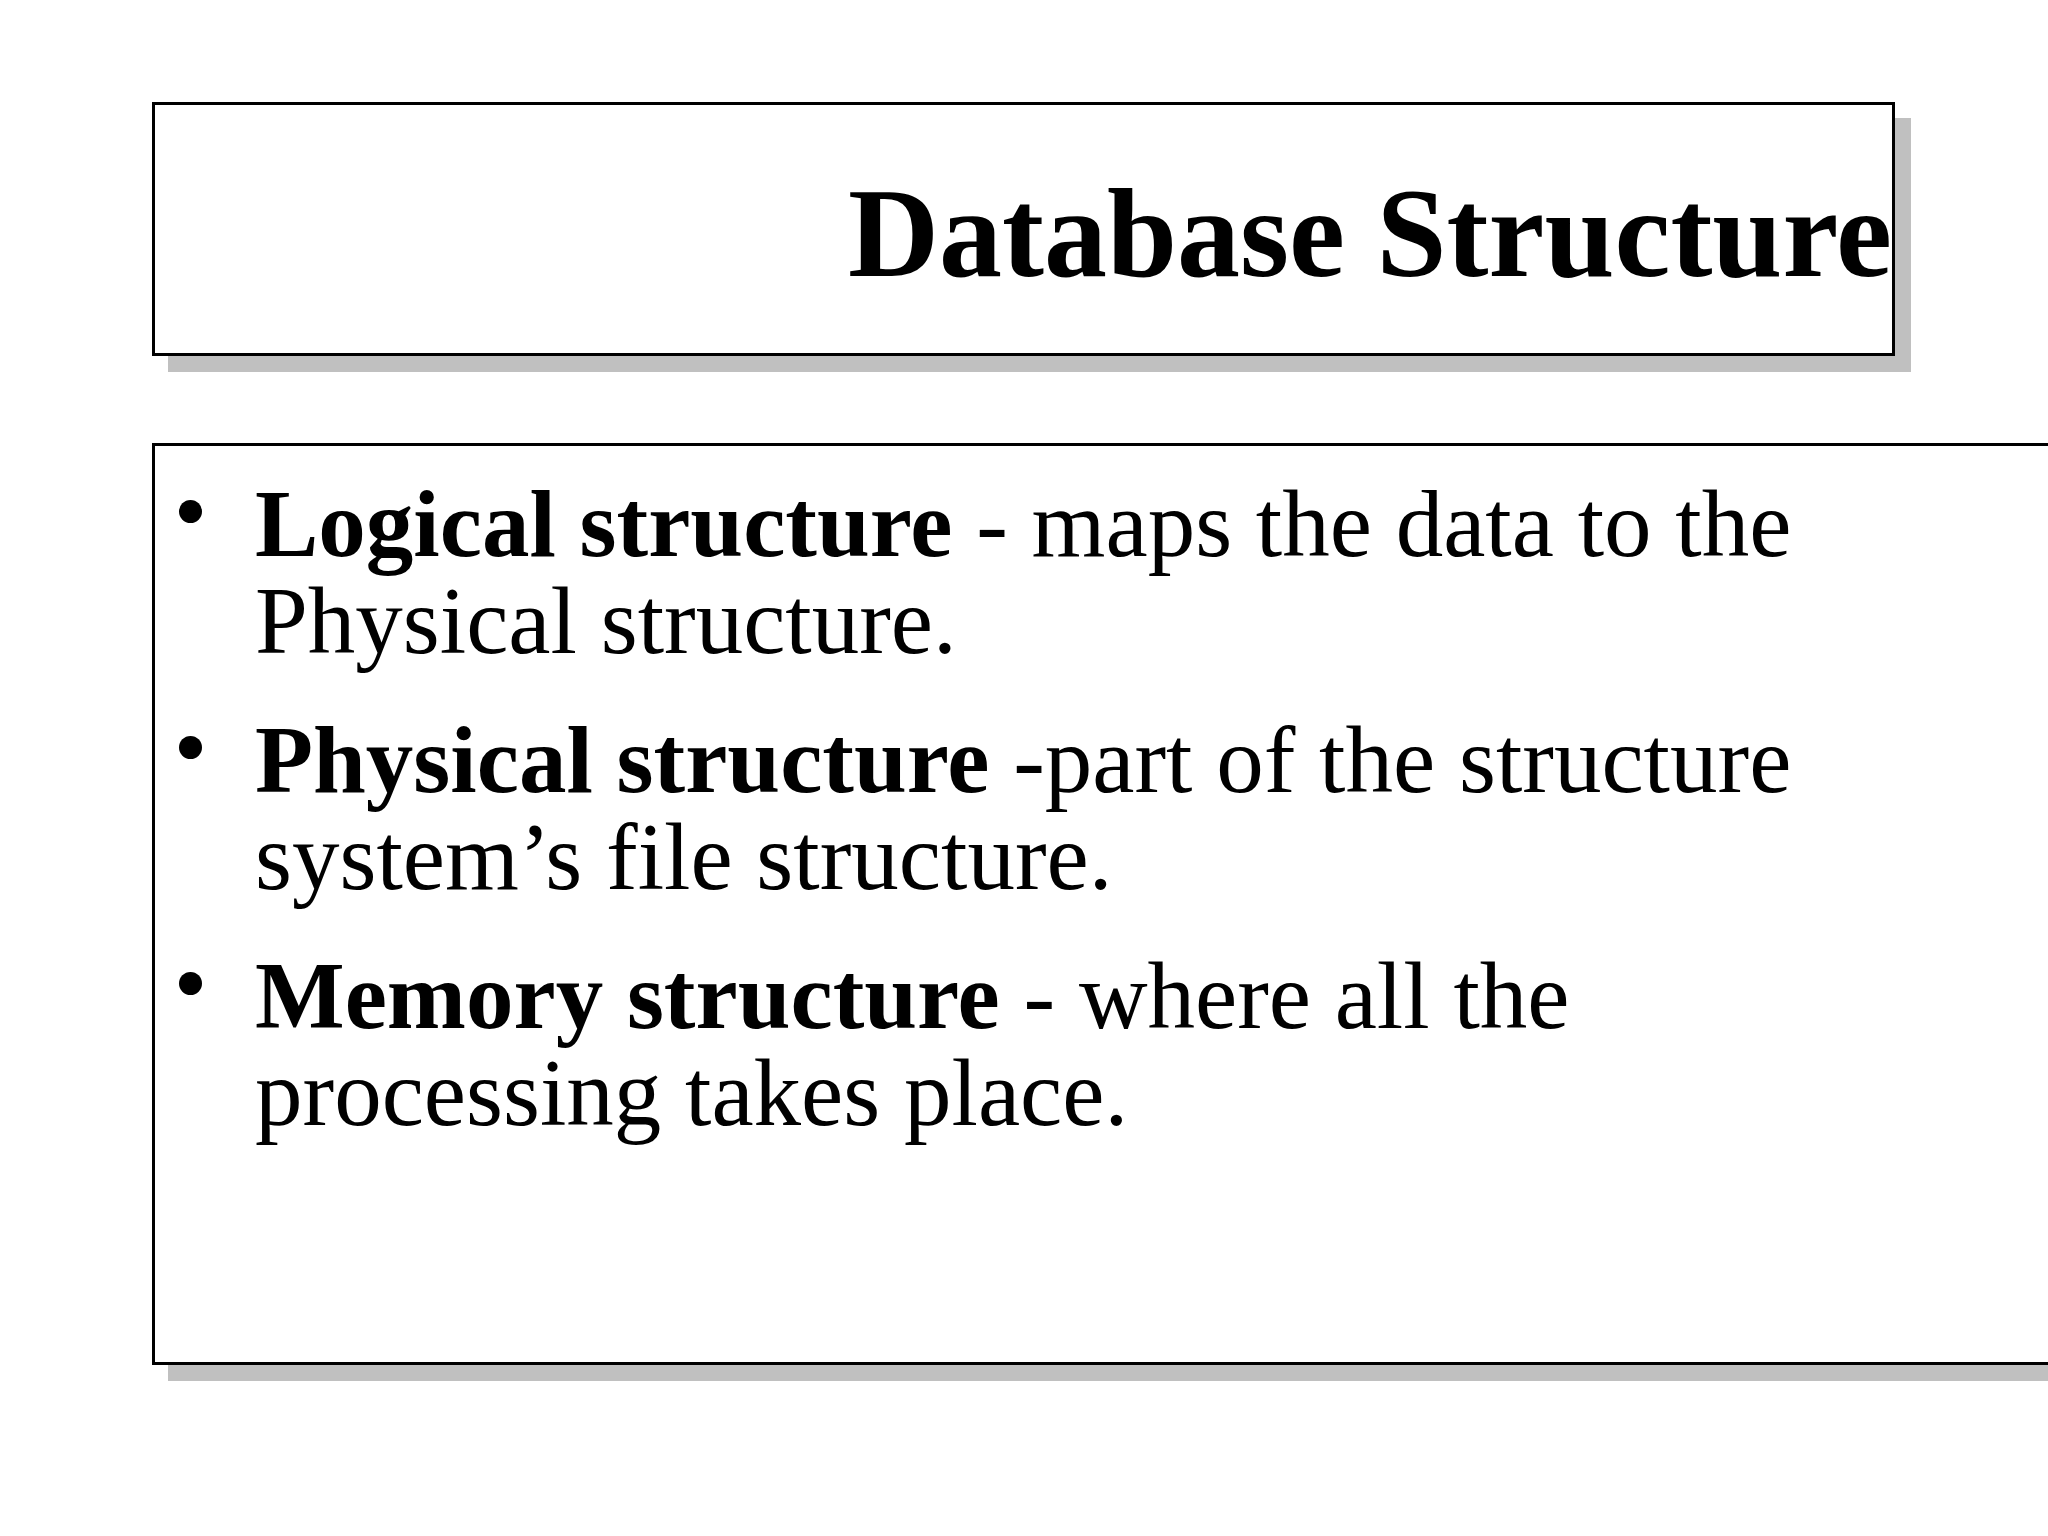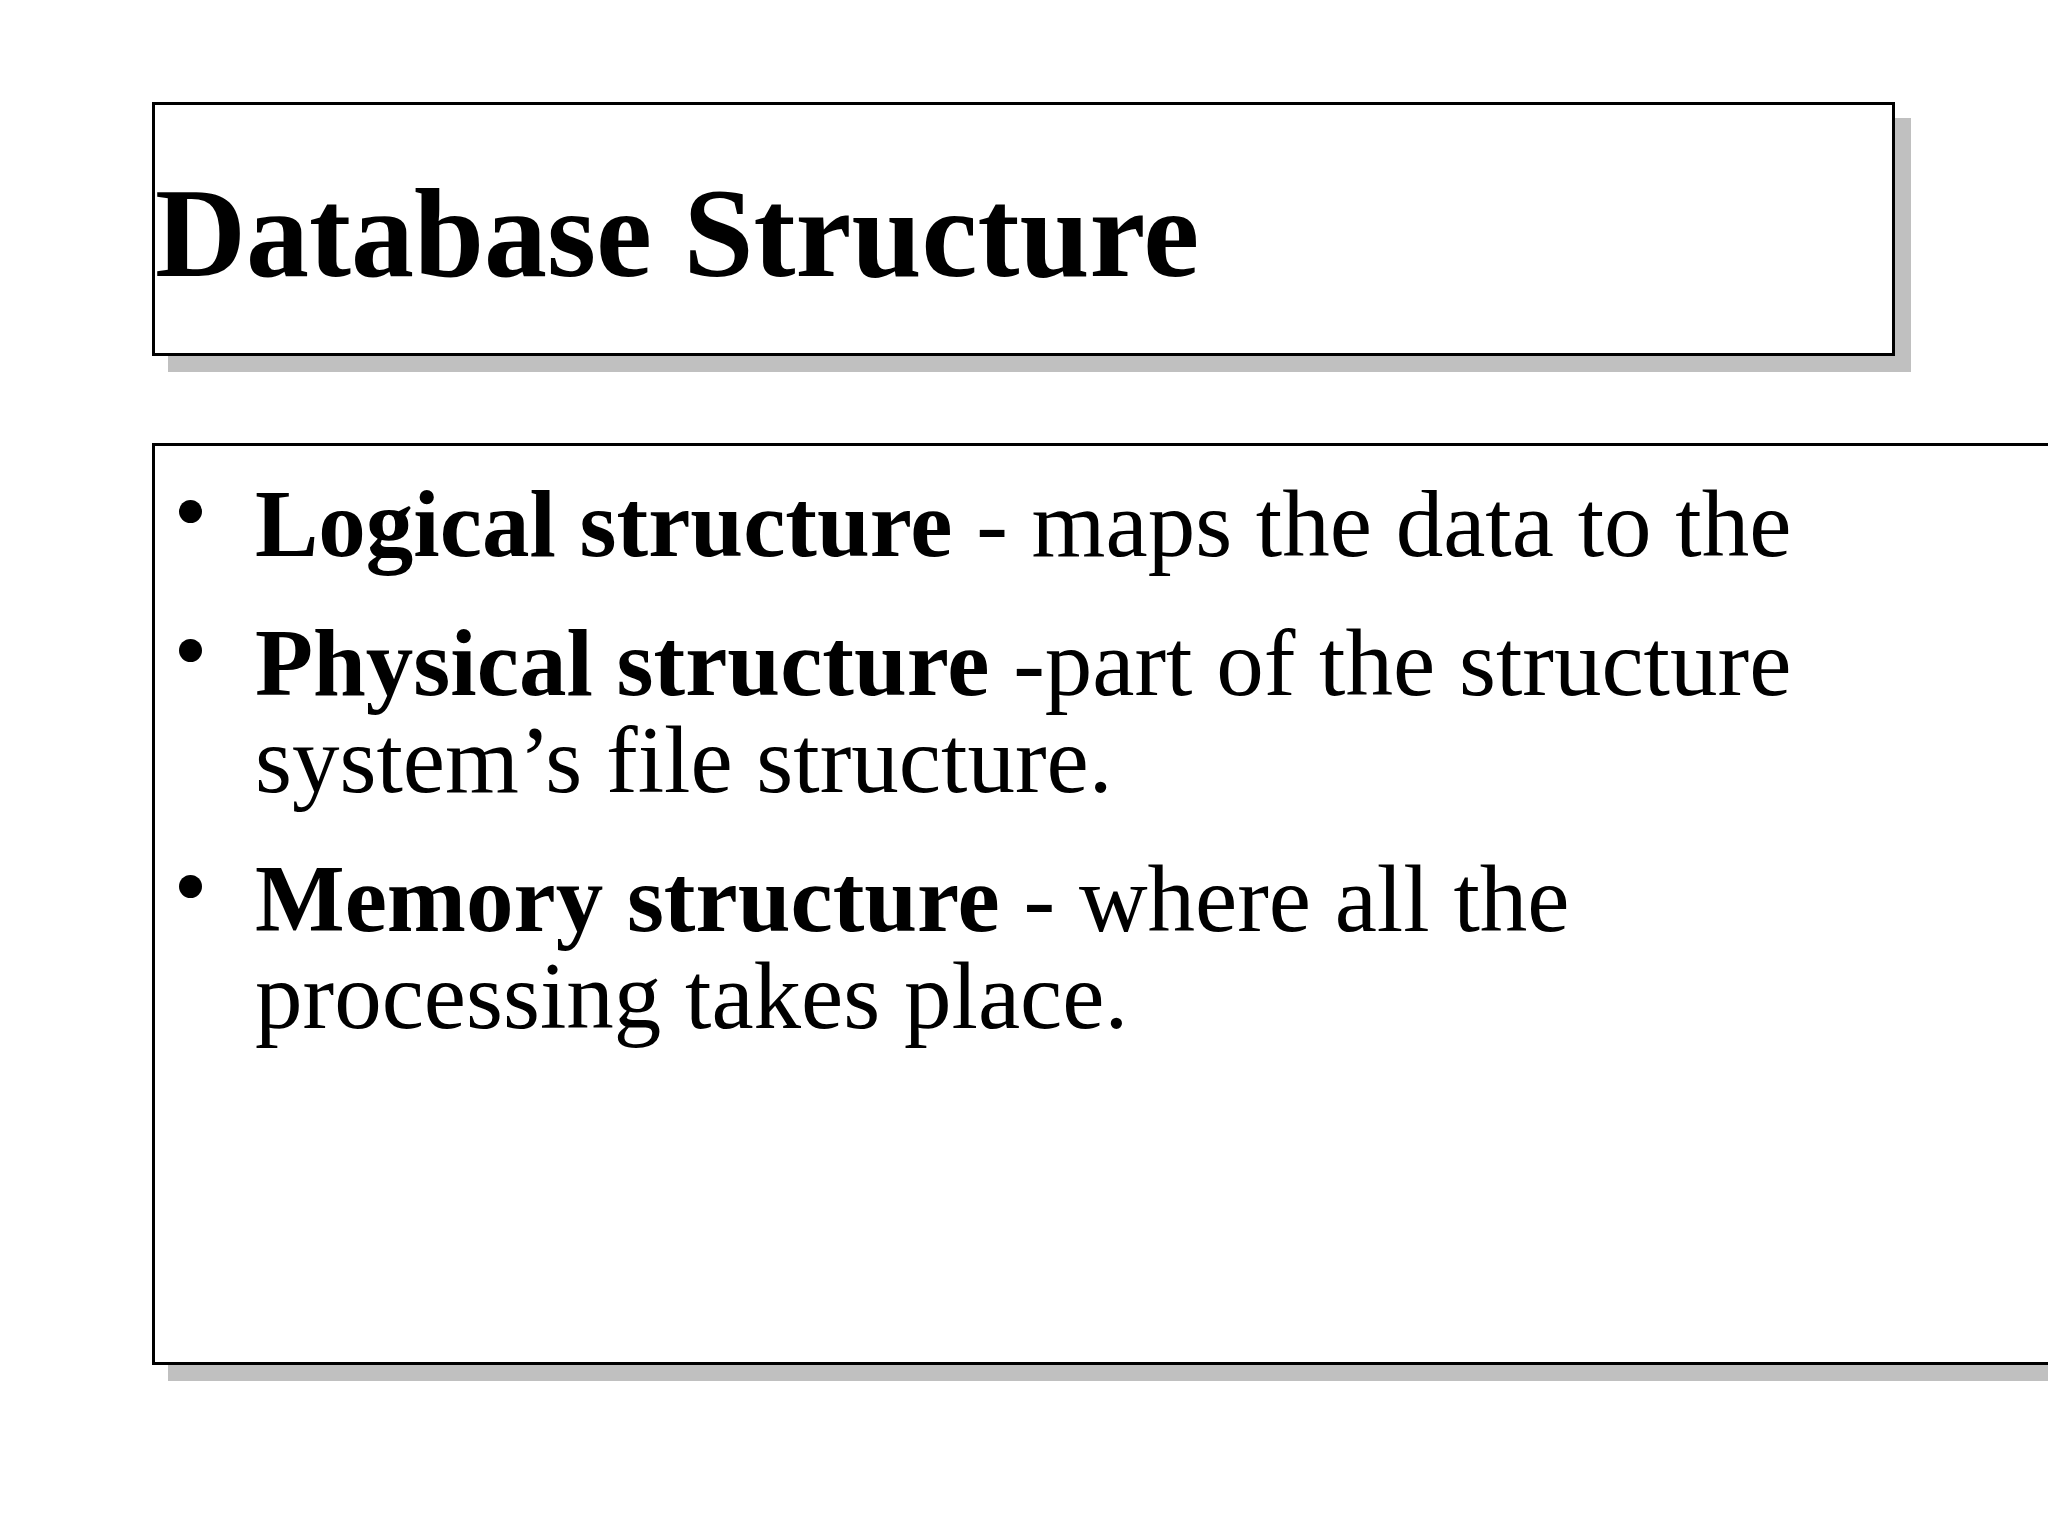--- a/index.html
+++ b/index.html
@@ -27,21 +27,21 @@
     box-sizing: border-box;
     box-shadow: 16px 16px 0 0 var(--shadow, #c0c0c0);
   }
   .title-box {
     left: 152px;
     top: 102px;
     width: 1743px;
     height: 254px;
     display: flex;
     align-items: center;
-    justify-content: flex-start;
+    justify-content: flex-end;
   }
   .title-text {
     font-size: 126px;
     font-weight: bold;
     white-space: nowrap;
     padding-top: 10px;
     letter-spacing: 0;
   }
   .content-box {
     left: 152px;
@@ -82,20 +82,21 @@
   <div class="framed-box title-box">
     <div class="title-text">Database Structure</div>
   </div>
 
   <div class="framed-box content-box">
     <ul class="bullets">
 
       <li class="bullet">
         <span class="dot"></span>
         <span class="b">Logical structure</span><span> - maps the data to the</span><br>
+        <span>Physical structure.</span>
       </li>
 
       <li class="bullet">
         <span class="dot"></span>
         <span class="b">Physical structure</span><span> -part of the structure</span><br>
         <span>system’s file structure.</span>
       </li>
 
       <li class="bullet">
         <span class="dot"></span>

